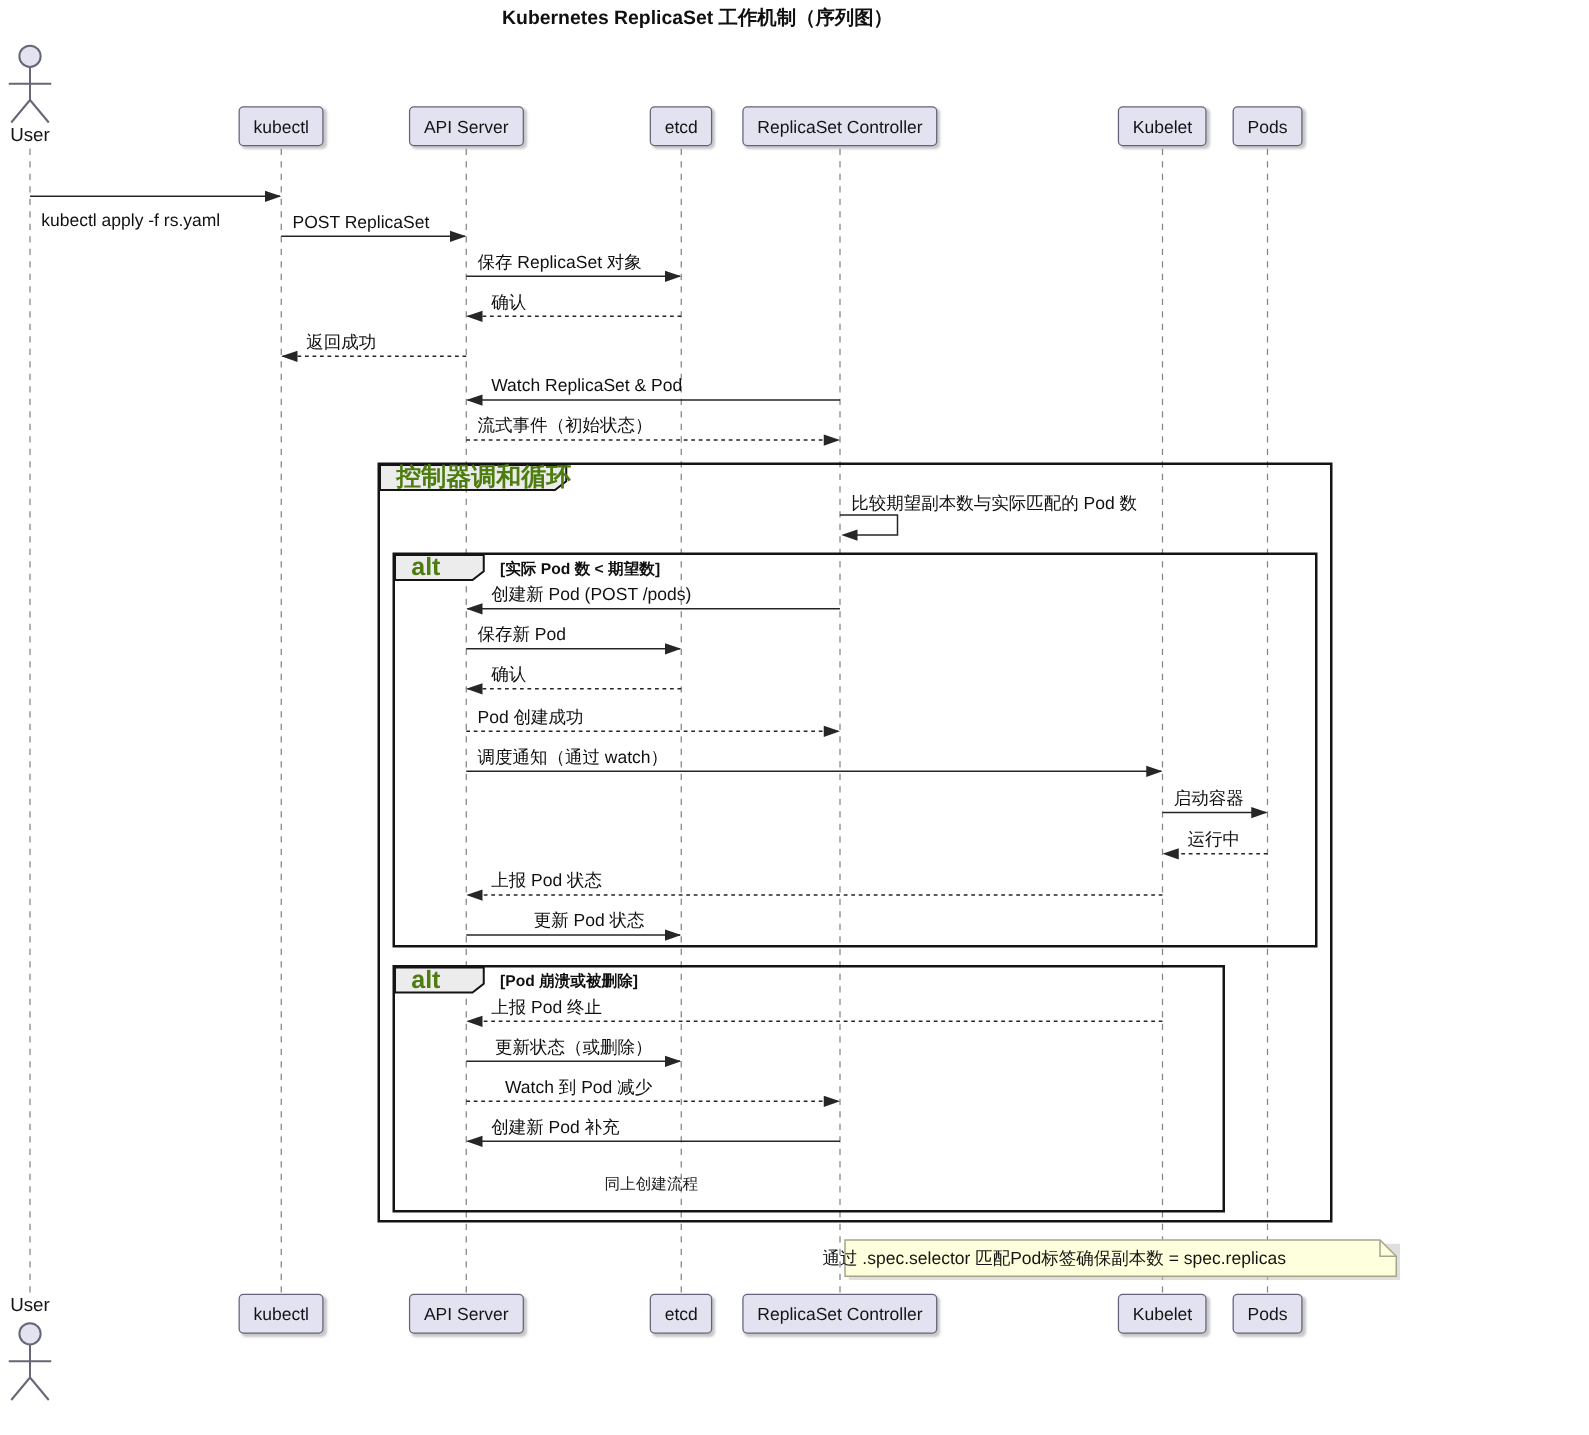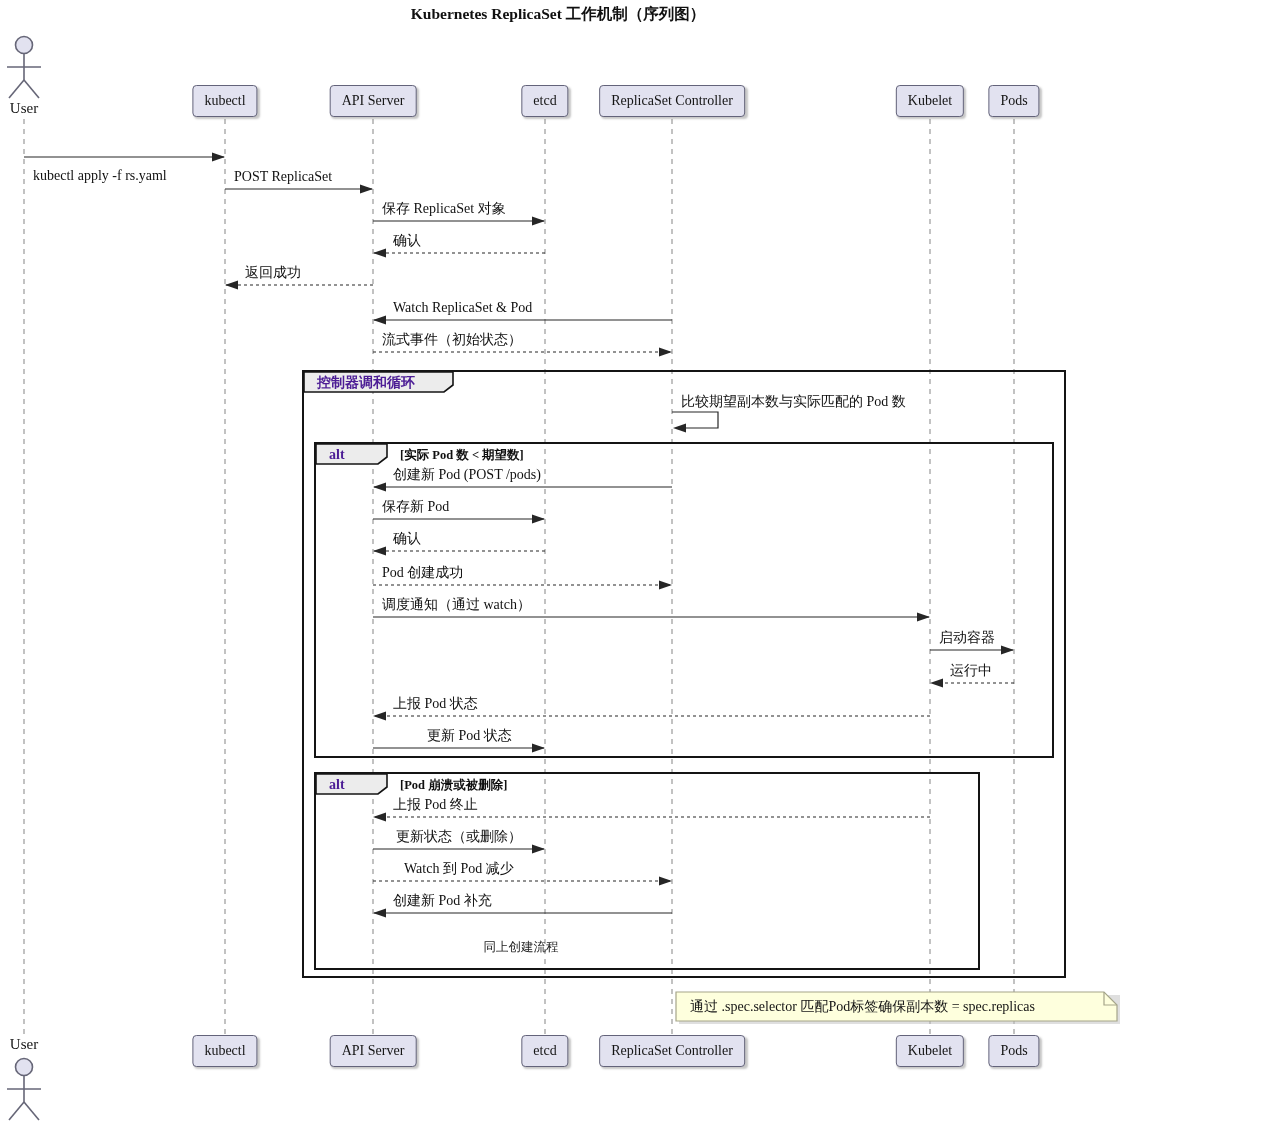--- a/index.html
+++ b/index.html
@@ -1,27 +1,27 @@
 <!DOCTYPE html>
 <html><head>
 <meta charset="utf-8">
 <style>
   html,body{margin:0;padding:0;background:#ffffff;}
   #diagram{position:relative;width:1271px;height:1148px;background:#ffffff;
-           font-family:Liberation Serif, serif;overflow:hidden;}
+           font-family:Liberation Sans, sans-serif;overflow:hidden;}
   #overlay{position:absolute;left:0;top:0;}
   .title{position:absolute;left:558px;top:4px;transform:translateX(-50%);
          font-weight:bold;font-size:15.5px;color:#101010;white-space:nowrap;}
   .lbl{position:absolute;white-space:nowrap;color:#101010;font-size:14px;line-height:18px;}
   .participant{position:absolute;transform:translateX(-50%);background:#E2E2F0;
                border:1.5px solid #63637a;border-radius:4px;height:30px;line-height:30px;
                padding:0 11px;font-size:14px;color:#141414;white-space:nowrap;
                box-shadow:2px 2px 2px rgba(130,130,130,.45);}
   .actorLabel{position:absolute;transform:translateX(-50%);font-size:15px;color:#141414;white-space:nowrap;text-align:right;}
-  .tabLabel{position:absolute;font-weight:bold;font-size:14px;color:#4c1d95;white-space:nowrap;line-height:19px;}
+  .tabLabel{position:absolute;font-weight:bold;font-size:20px;color:#4d7c0f;white-space:nowrap;line-height:19px;}
   .cond{position:absolute;font-weight:bold;font-size:12.5px;color:#101010;white-space:nowrap;line-height:19px;}
   .divider{position:absolute;transform:translateX(-50%);font-size:12.5px;color:#222222;white-space:nowrap;}
   .noteText{position:absolute;font-size:14px;color:#141414;white-space:nowrap;line-height:29px;}
 </style>
 </head>
 <body>
 
 <div id="diagram">
   <svg id="overlay" width="1271" height="1148">
       <line x1="24" y1="119" x2="24" y2="1035" stroke="#858585" stroke-width="1" stroke-dasharray="5,5"></line>
@@ -114,21 +114,21 @@
     <div class="lbl" style="left: 382px; top: 596px;">调度通知（通过 watch）</div>
     <div class="lbl" style="left: 939px; top: 629px;">启动容器</div>
     <div class="lbl" style="left: 950px; top: 662px;">运行中</div>
     <div class="lbl" style="left: 393px; top: 695px;">上报 Pod 状态</div>
     <div class="lbl" style="left: 382px; top: 727px; margin-left: 45px;">更新 Pod 状态</div>
     <div class="lbl" style="left: 393px; top: 796px;">上报 Pod 终止</div>
     <div class="lbl" style="left: 396px; top: 828px;">更新状态（或删除）</div>
     <div class="lbl" style="left: 404px; top: 860px;">Watch 到 Pod 减少</div>
     <div class="lbl" style="left: 393px; top: 892px;">创建新 Pod 补充</div>
     <div class="divider" style="left: 521px; top: 939px;">同上创建流程</div>
-    <div class="noteText" style="left: 690px; top: 992px; height: 29px;">通过 .spec.selector 匹配Pod标签确保副本数 = spec.replicas</div>
+    <div class="noteText" style="left: 658px; top: 992px; height: 29px;">通过 .spec.selector 匹配Pod标签确保副本数 = spec.replicas</div>
     <div class="actorLabel" style="left: 24px; top: 100px;">User</div>
     <div class="actorLabel" style="left: 24px; top: 1036px;">User</div>
     <div class="participant" style="left: 225px; top: 85px;">kubectl</div>
     <div class="participant" style="left: 225px; top: 1035px;">kubectl</div>
     <div class="participant" style="left: 373px; top: 85px;">API Server</div>
     <div class="participant" style="left: 373px; top: 1035px;">API Server</div>
     <div class="participant" style="left: 545px; top: 85px;">etcd</div>
     <div class="participant" style="left: 545px; top: 1035px;">etcd</div>
     <div class="participant" style="left: 672px; top: 85px;">ReplicaSet Controller</div>
     <div class="participant" style="left: 672px; top: 1035px;">ReplicaSet Controller</div>

